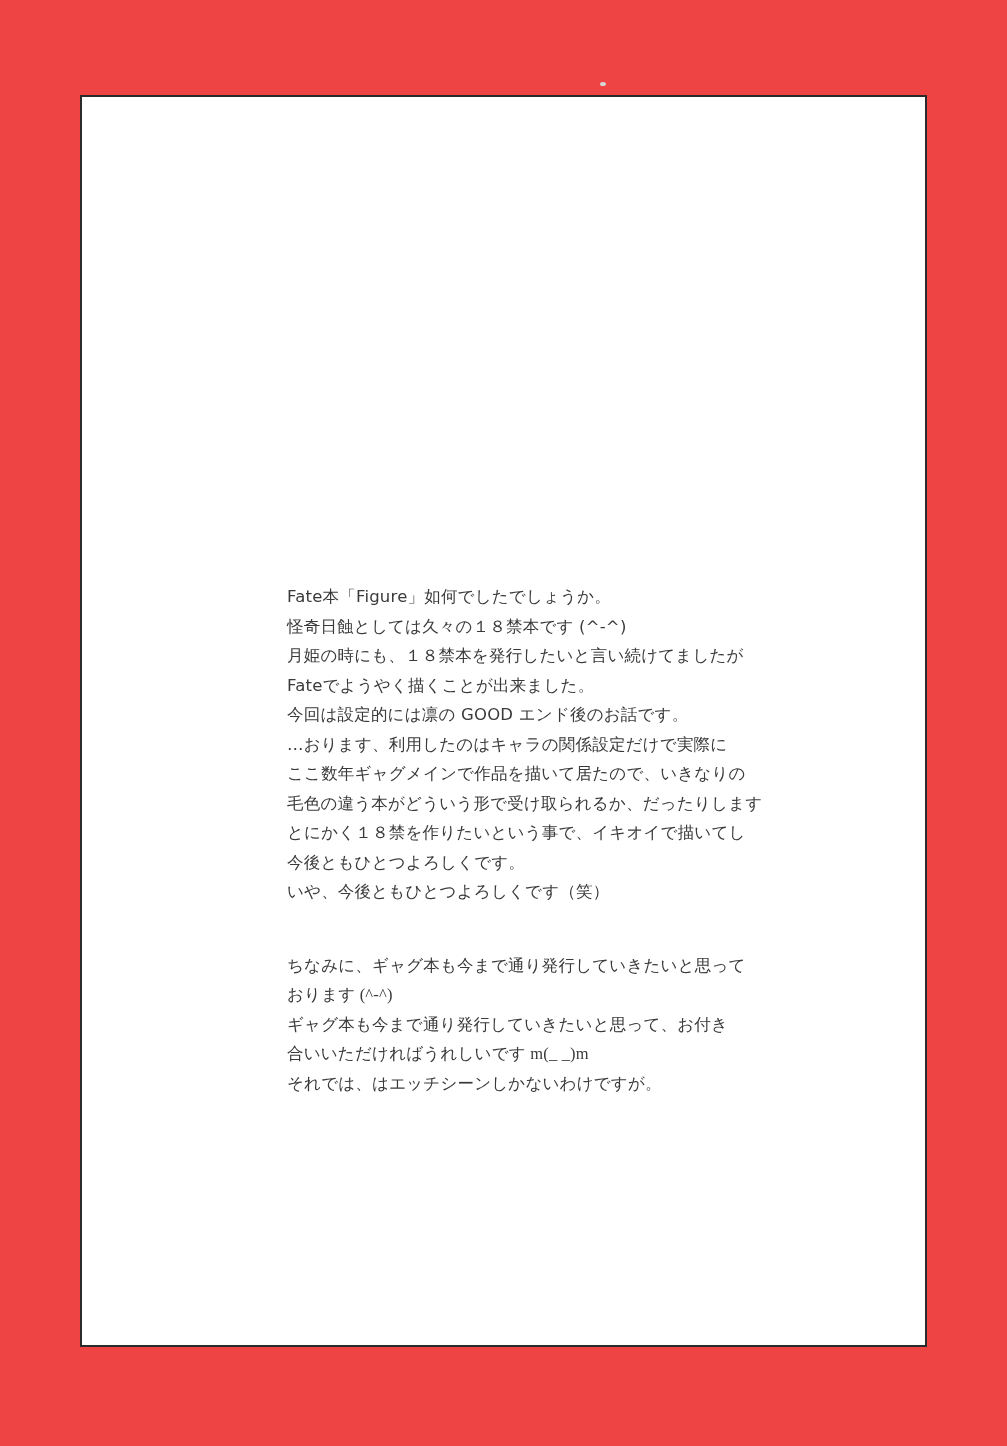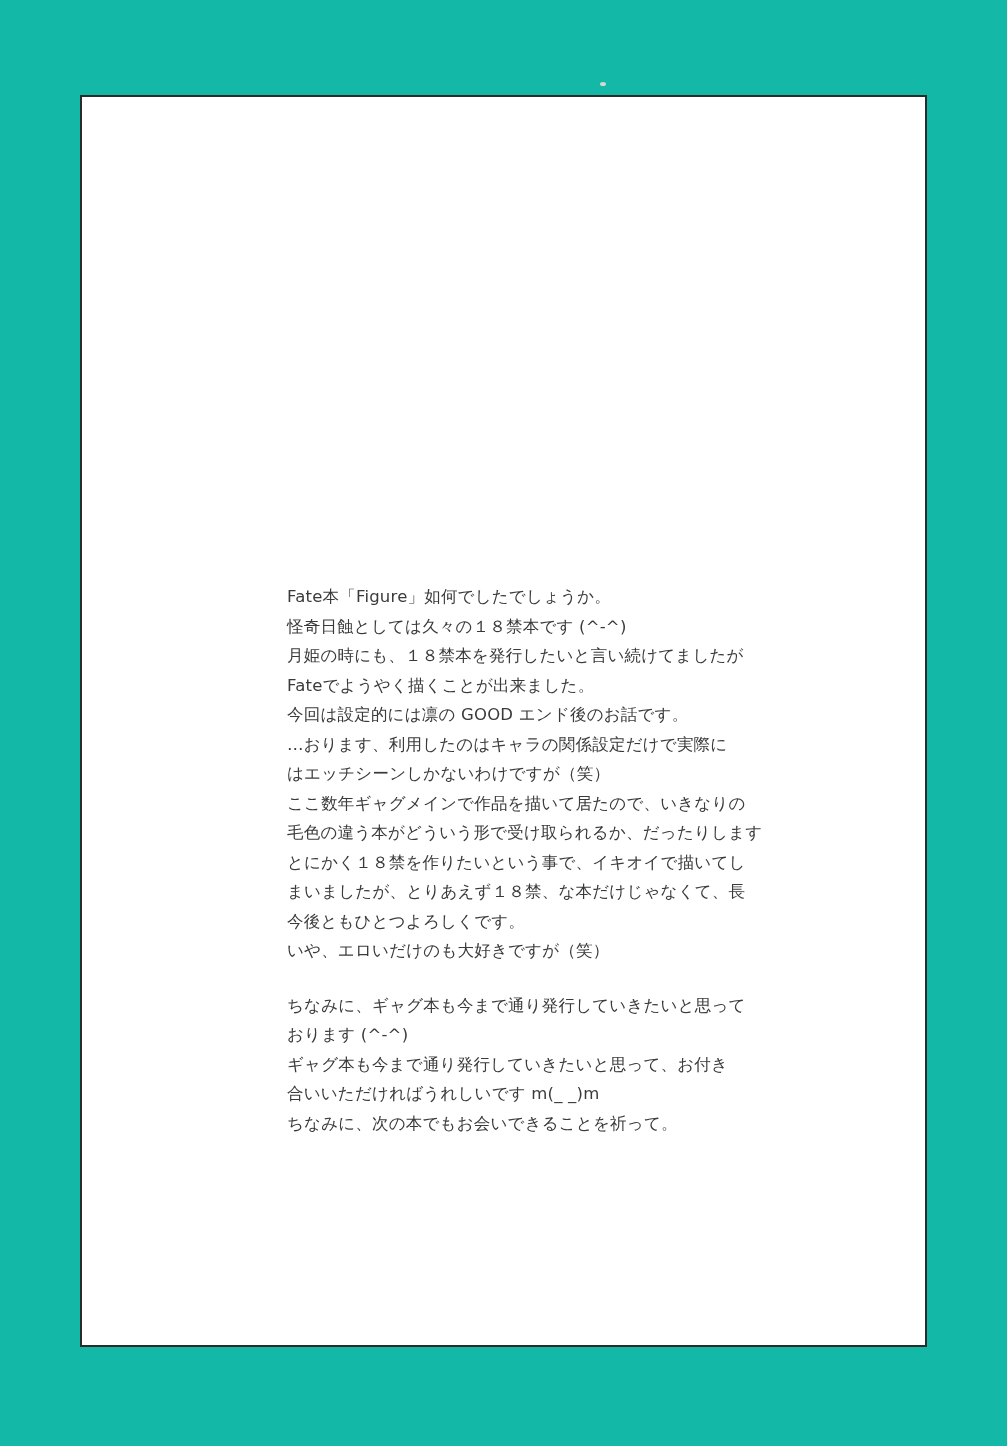--- a/index.html
+++ b/index.html
@@ -4,21 +4,21 @@
 <style>
   html, body {
     margin: 0;
     padding: 0;
     background: #ffffff;
   }
   .page {
     position: relative;
     width: 1007px;
     height: 1446px;
-    background: #14b8a6;
+    background: #ef4444;
     overflow: hidden;
     font-family: "DejaVu Sans", sans-serif;
   }
   .frame {
     position: absolute;
     left: 80px;
     top: 95px;
     width: 847px;
     height: 1252px;
     box-sizing: border-box;
@@ -43,51 +43,50 @@
   }
   .line {
     height: 29.5px;
     line-height: 29.5px;
     font-size: 16.5px;
     letter-spacing: 0.2px;
     white-space: pre;
     color: #3a3a3a;
   }
   .gap {
-    margin-top: 25px;
+    margin-top: 44px;
+    font-family: Liberation Serif, serif;
   }
 </style>
 </head>
 <body>
 
 <div class="page">
   <div class="speck"></div>
   <div class="frame"></div>
 
   <div class="text-block">
 
     <div class="para">
       <div class="line">Fate本「Figure」如何でしたでしょうか。</div>
       <div class="line">怪奇日蝕としては久々の１８禁本です (^-^)</div>
       <div class="line">月姫の時にも、１８禁本を発行したいと言い続けてましたが</div>
       <div class="line">Fateでようやく描くことが出来ました。</div>
       <div class="line">今回は設定的には凛の GOOD エンド後のお話です。</div>
       <div class="line">…おります、利用したのはキャラの関係設定だけで実際に</div>
-      <div class="line">はエッチシーンしかないわけですが（笑）</div>
       <div class="line">ここ数年ギャグメインで作品を描いて居たので、いきなりの</div>
       <div class="line">毛色の違う本がどういう形で受け取られるか、だったりします</div>
       <div class="line">とにかく１８禁を作りたいという事で、イキオイで描いてし</div>
-      <div class="line">まいましたが、とりあえず１８禁、な本だけじゃなくて、長</div>
       <div class="line">今後ともひとつよろしくです。</div>
-      <div class="line">いや、エロいだけのも大好きですが（笑）</div>
+      <div class="line">いや、今後ともひとつよろしくです（笑）</div>
     </div>
 
     <div class="para gap">
       <div class="line">ちなみに、ギャグ本も今まで通り発行していきたいと思って</div>
       <div class="line">おります (^-^)</div>
       <div class="line">ギャグ本も今まで通り発行していきたいと思って、お付き</div>
       <div class="line">合いいただければうれしいです m(_ _)m</div>
-      <div class="line">ちなみに、次の本でもお会いできることを祈って。</div>
+      <div class="line">それでは、はエッチシーンしかないわけですが。</div>
     </div>
 
 
   </div>
 </div>
 
 </body></html>

